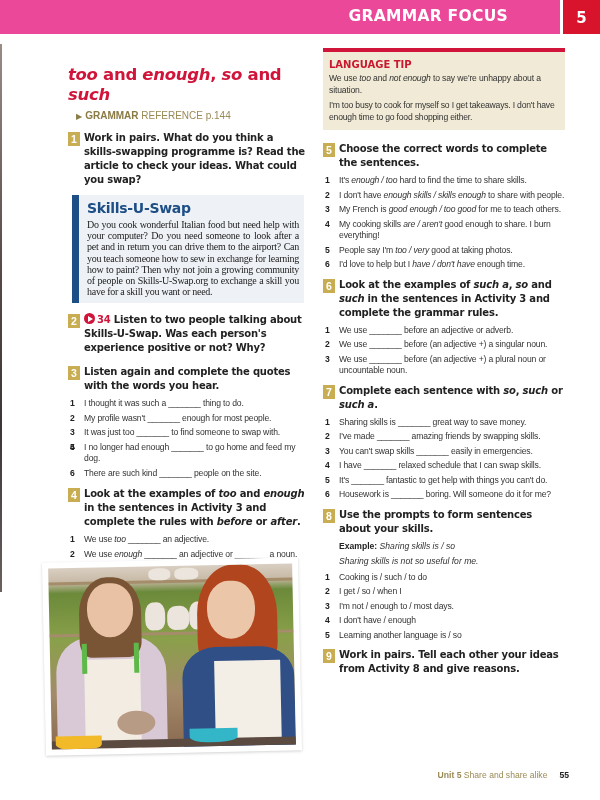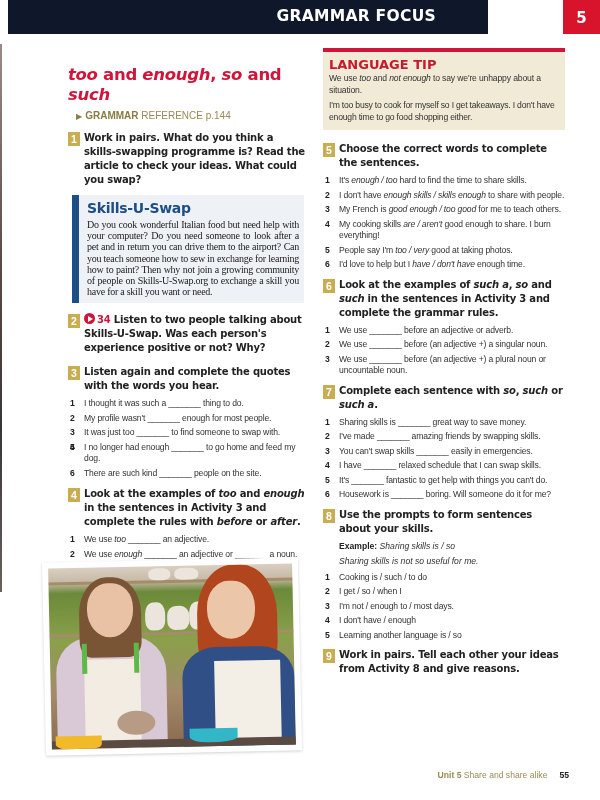--- a/index.html
+++ b/index.html
@@ -1,19 +1,19 @@
 <!DOCTYPE html>
 <html><head>
 <meta charset="utf-8">
 <style>
   * { box-sizing: border-box; margin: 0; padding: 0; }
   html, body { width: 600px; height: 800px; overflow: hidden; background: #ffffff; }
   body { position: relative; font-family: "Liberation Sans", sans-serif; color: #2a2a2a; }
 
-  .header-band { position: absolute; left: 8px; top: 0; width: 480px; height: 34px; background: #0f172a; }
+  .header-band { position: absolute; left: 0; top: 0; width: 560px; height: 34px; background: #ec4899; }
   .header-title { position: absolute; right: 52px; top: 7px; font-family: "DejaVu Sans", sans-serif; font-weight: bold; font-size: 15.5px; letter-spacing: 0.3px; color: #ffffff; }
   .unit-tab { position: absolute; left: 563px; top: 0; width: 37px; height: 34px; background: #d7142b; color: #fff; font-family: "DejaVu Sans", sans-serif; font-weight: bold; font-size: 15px; text-align: center; line-height: 36px; }
 
   .spine { position: absolute; left: 0; top: 44px; width: 2px; height: 548px; background: linear-gradient(#9a8c85, #5a4a48 40%, #3a3636 70%, #6a6060); }
 
   
   .left { position: absolute; left: 68px; top: 65px; width: 238px; }
   .title { font-family: "DejaVu Sans", sans-serif; font-weight: bold; font-size: 16.5px; color: #d0143a; letter-spacing: -0.3px; line-height: 20px; }
   .title i { font-style: italic; }
   .gref { margin-top: 4px; font-size: 10px; color: #8a7a44; line-height: 13px; margin-left: 8px; }
@@ -54,21 +54,21 @@
   .p2-body { position: absolute; left: 4px; top: 82px; width: 112px; height: 102px; background: #2f4f86; border-radius: 30% 30% 0 0; }
   .p2-apron { position: absolute; left: 36px; top: 96px; width: 66px; height: 84px; background: #f4efe6; }
   .clay { position: absolute; left: 66px; top: 144px; width: 38px; height: 24px; background: #b79b84; border-radius: 50%; }
   .bowl-y { position: absolute; left: 4px; top: 168px; width: 46px; height: 14px; background: #f2b928; border-radius: 0 0 40% 40%; }
   .bowl-b { position: absolute; left: 138px; top: 163px; width: 48px; height: 14px; background: #33b7c8; border-radius: 0 0 40% 40%; }
   .table { position: absolute; left: 0; right: 0; bottom: 0; height: 8px; background: #5a4a40; }
 
   
   .right { position: absolute; left: 323px; top: 48px; width: 242px; }
   .tip-box { background: #f1ead6; border-top: 4px solid #d0143a; padding: 6px 6px 7px 6px; }
-  .tip-title { font-family: "DejaVu Sans", sans-serif; font-weight: bold; font-size: 13px; color: #c8192e; line-height: 14px; }
+  .tip-title { font-family: "DejaVu Sans", sans-serif; font-weight: bold; font-size: 10px; color: #c8192e; line-height: 14px; }
   .tip-body { font-size: 8.6px; line-height: 12px; color: #333; letter-spacing: -0.15px; }
   .tip-body i { font-style: italic; }
   .tip-example { margin-top: 3px; font-size: 8.6px; line-height: 12px; color: #333; letter-spacing: -0.2px; }
 
   .right .act { margin-top: 12px; }
   .example-line { padding-left: 16px; font-size: 8.6px; line-height: 11.5px; color: #333; margin-top: 5px; }
   .example-line b { font-weight: bold; color: #222; }
   .example-line i { font-style: italic; }
   .example-answer { padding-left: 16px; font-size: 8.6px; line-height: 11.5px; color: #333; font-style: italic; margin-top: 4px; margin-bottom: 4px; }
 

